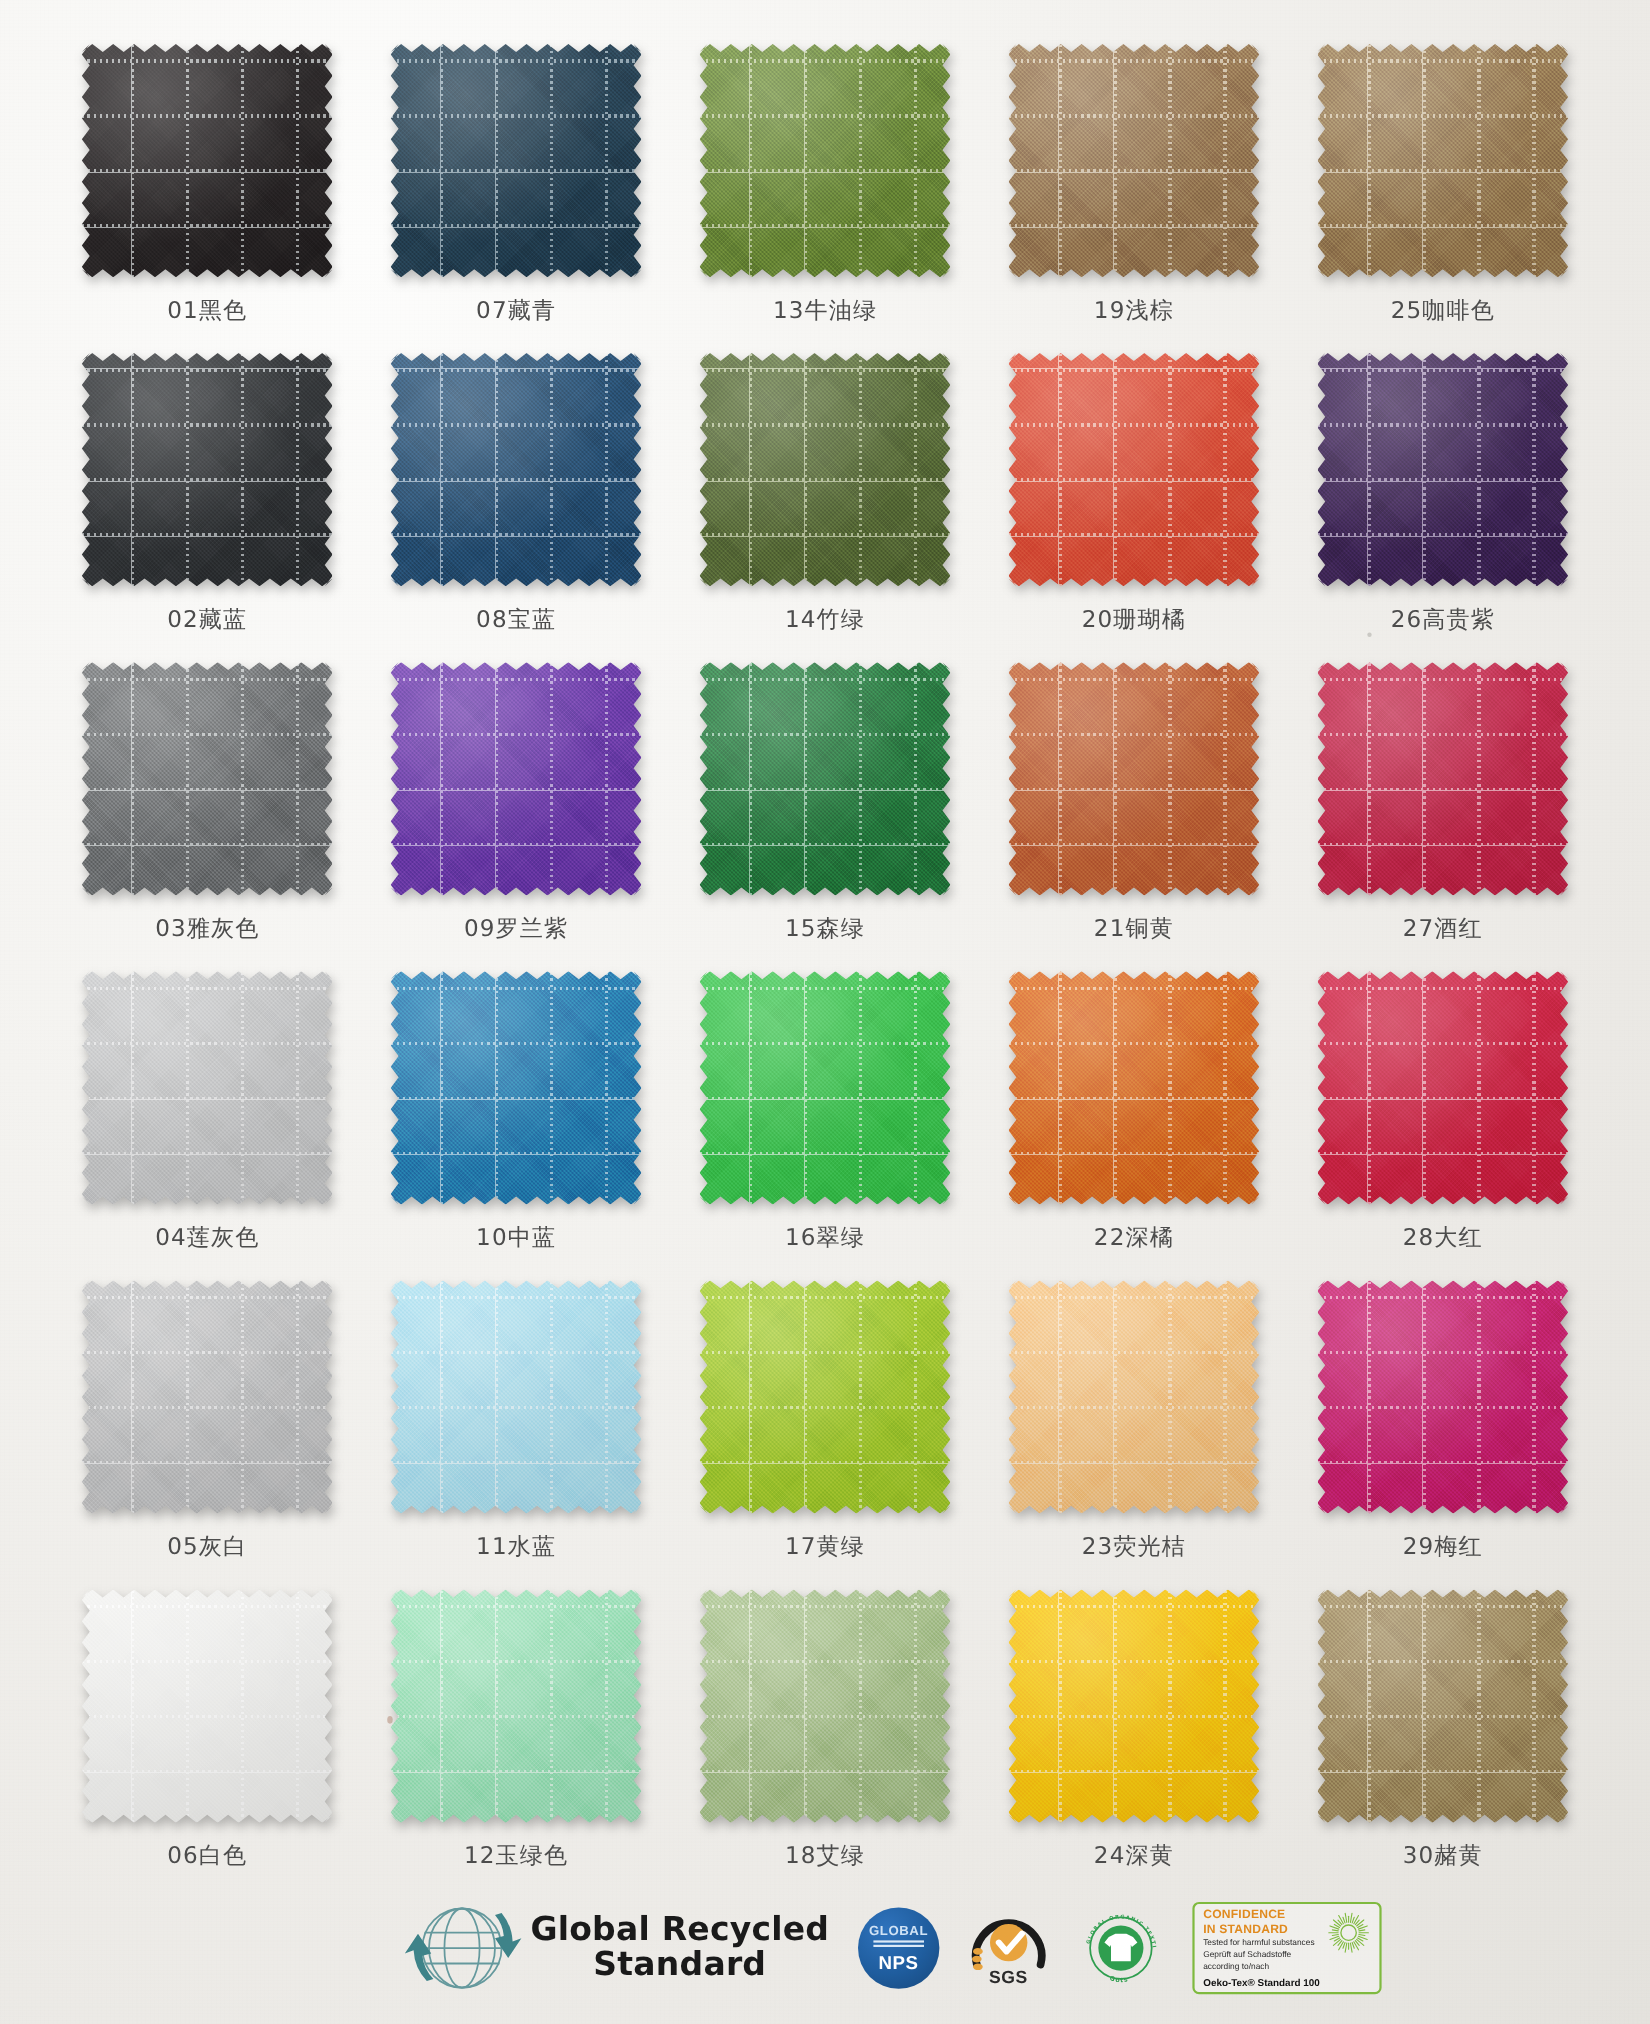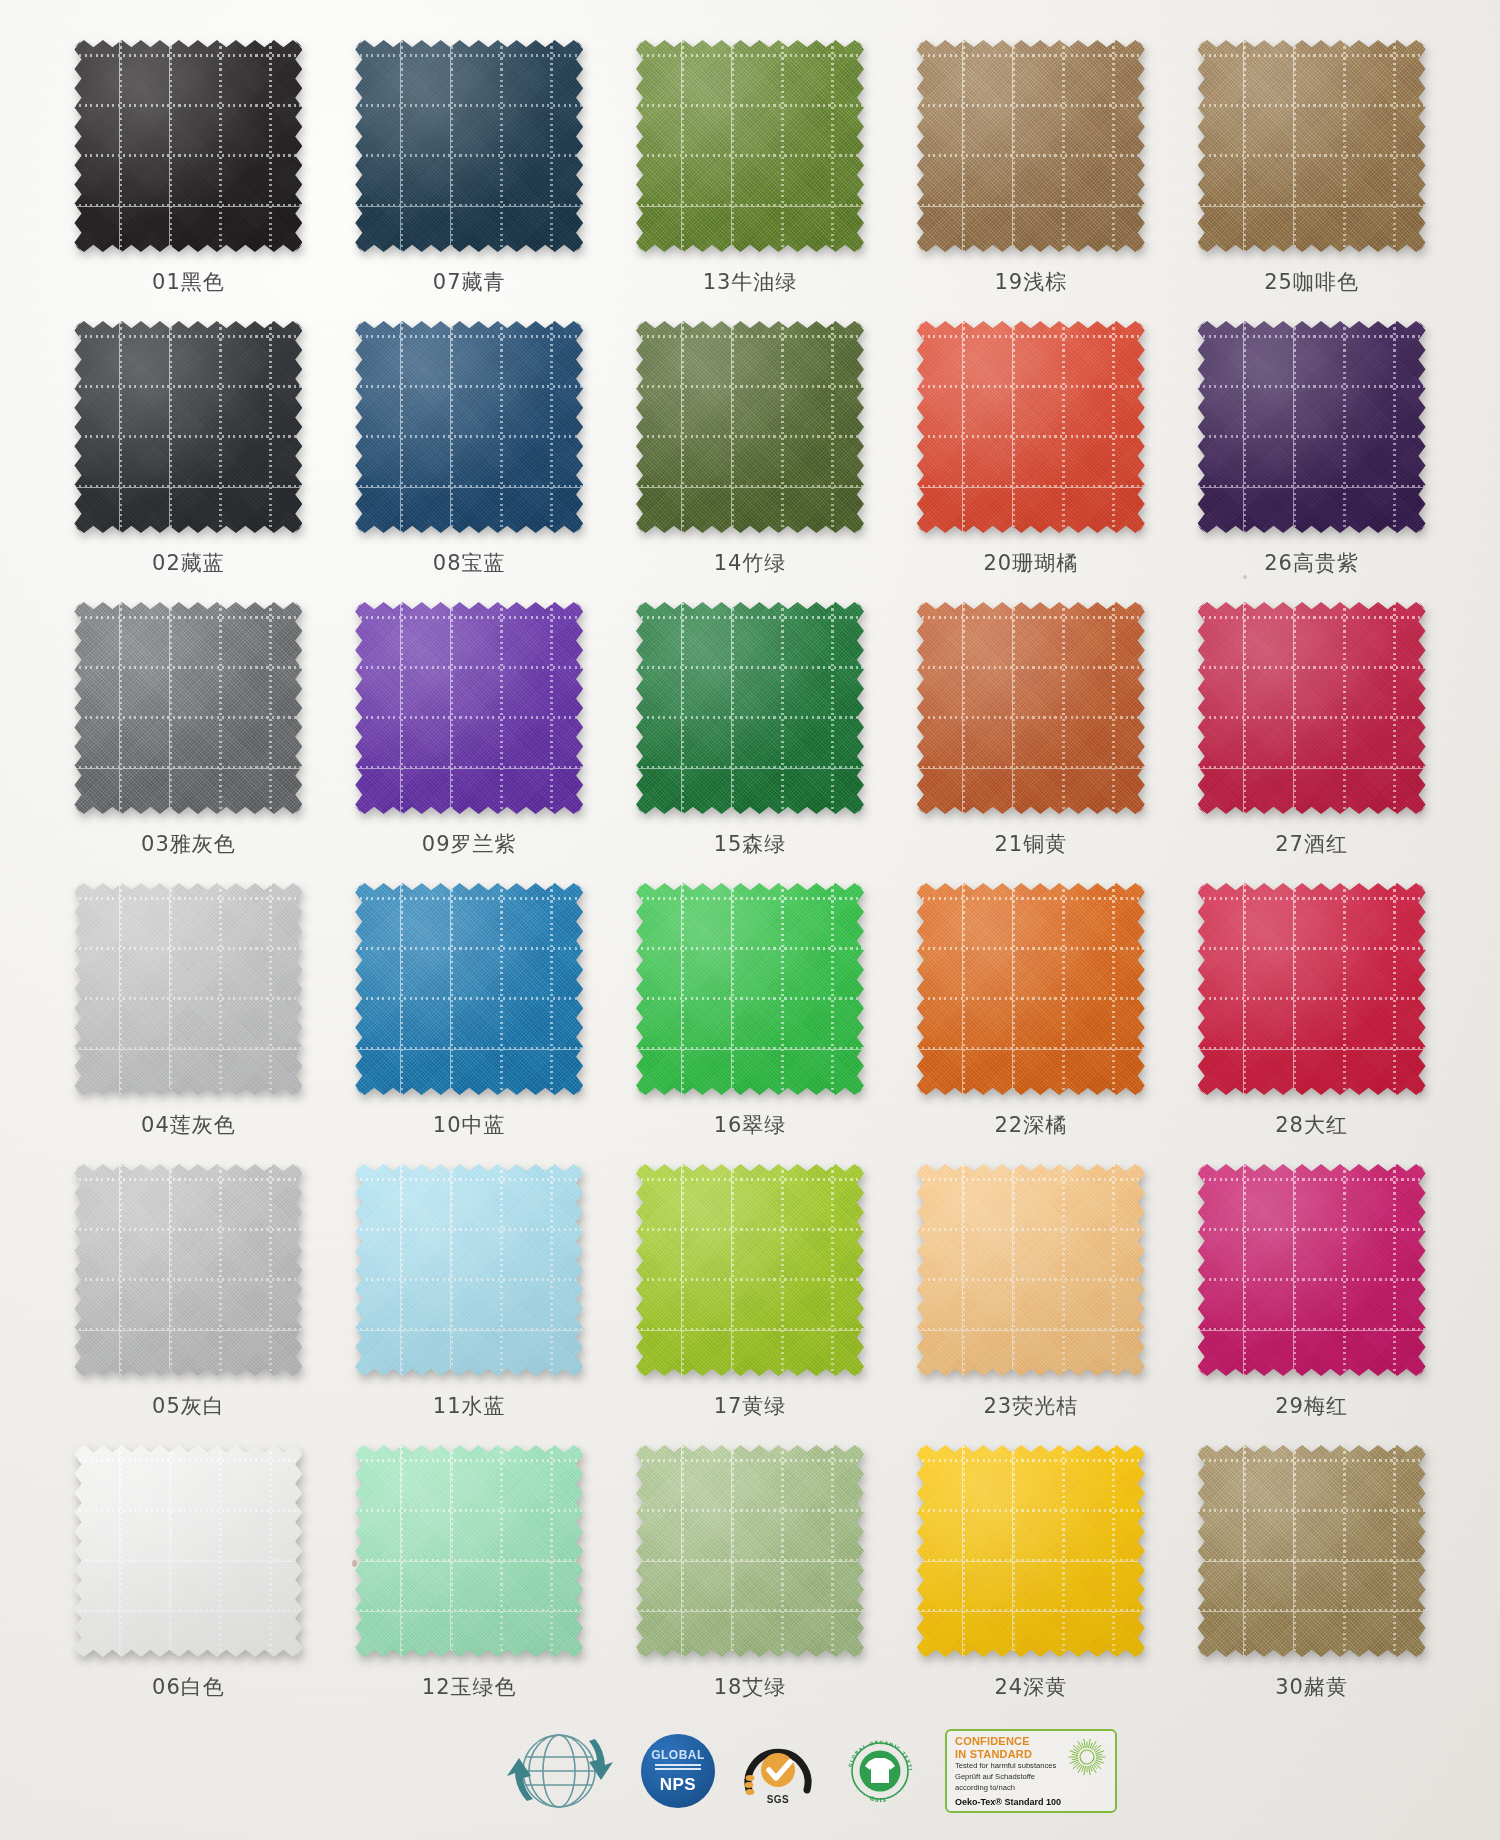--- a/index.html
+++ b/index.html
@@ -140,21 +140,21 @@
     background:radial-gradient(circle at 34% 28%, #2f73bd 0%, #1f5d9e 55%, #17477b 100%);
     display:flex;flex-direction:column;align-items:center;justify-content:center;
     color:#cfe2f5;
   }
   .reach .r1{font-size:12px;font-weight:bold;letter-spacing:.5px;}
   .reach .rline{width:46px;height:2px;background:#dce9f7;margin:2px 0;box-shadow:0 4px 0 #dce9f7;}
   .reach .r2{font-size:17px;font-weight:bold;margin-top:7px;letter-spacing:.5px;color:#ffffff;}
 
   .sgs{display:flex;flex-direction:column;align-items:center;}
   .sgs-mark{width:74px;height:60px;position:relative;}
-  .sgs-txt{font-size:10px;font-weight:bold;color:#2a2a2a;margin-top:-4px;letter-spacing:.5px;text-align:center;}
+  .sgs-txt{font-size:16px;font-weight:bold;color:#2a2a2a;margin-top:-4px;letter-spacing:.5px;text-align:center;}
 
   .gots{width:78px;height:78px;position:relative;}
 
   .bci{display:flex;align-items:center;gap:5px;}
   .bci-letters{
     font-family:"DejaVu Sans","Liberation Sans",sans-serif;
     font-weight:bold;font-size:52px;color:#7ac143;letter-spacing:-1px;line-height:1;
   }
   .bci-box{
     border:3px solid #a6d96a;border-left:none;
@@ -583,20 +583,24 @@
       <svg width="112" height="100" viewBox="0 0 112 100">
         <g fill="none" stroke="#4e8b91" stroke-width="1.6" opacity=".85">
           <ellipse cx="56" cy="50" rx="36" ry="36"></ellipse>
           <ellipse cx="56" cy="50" rx="16" ry="36"></ellipse>
           <ellipse cx="56" cy="50" rx="30" ry="36"></ellipse>
           <path d="M22 36 H90 M20 50 H92 M22 64 H90"></path>
         </g>
         <path d="M92 18 a44 44 0 0 1 10 26 l8 -3 -12 18 -12 -18 8 -2 a34 34 0 0 0 -8 -19 z" fill="#3e8389"></path>
         <path d="M20 84 a44 44 0 0 1 -12 -28 l-8 3 12 -18 12 18 -8 2 a34 34 0 0 0 10 21 z" fill="#3e8389" transform="translate(4,-4)"></path>
       </svg>
+      <div class="grs-text">
+        <div>Global Recycled</div>
+        <div>Standard</div>
+      </div>
     </div>
 
     <div class="cert">
       <div class="reach">
         <div class="r1">GLOBAL</div>
         <div class="rline"></div>
         <div class="r2">NPS</div>
       </div>
     </div>
 

